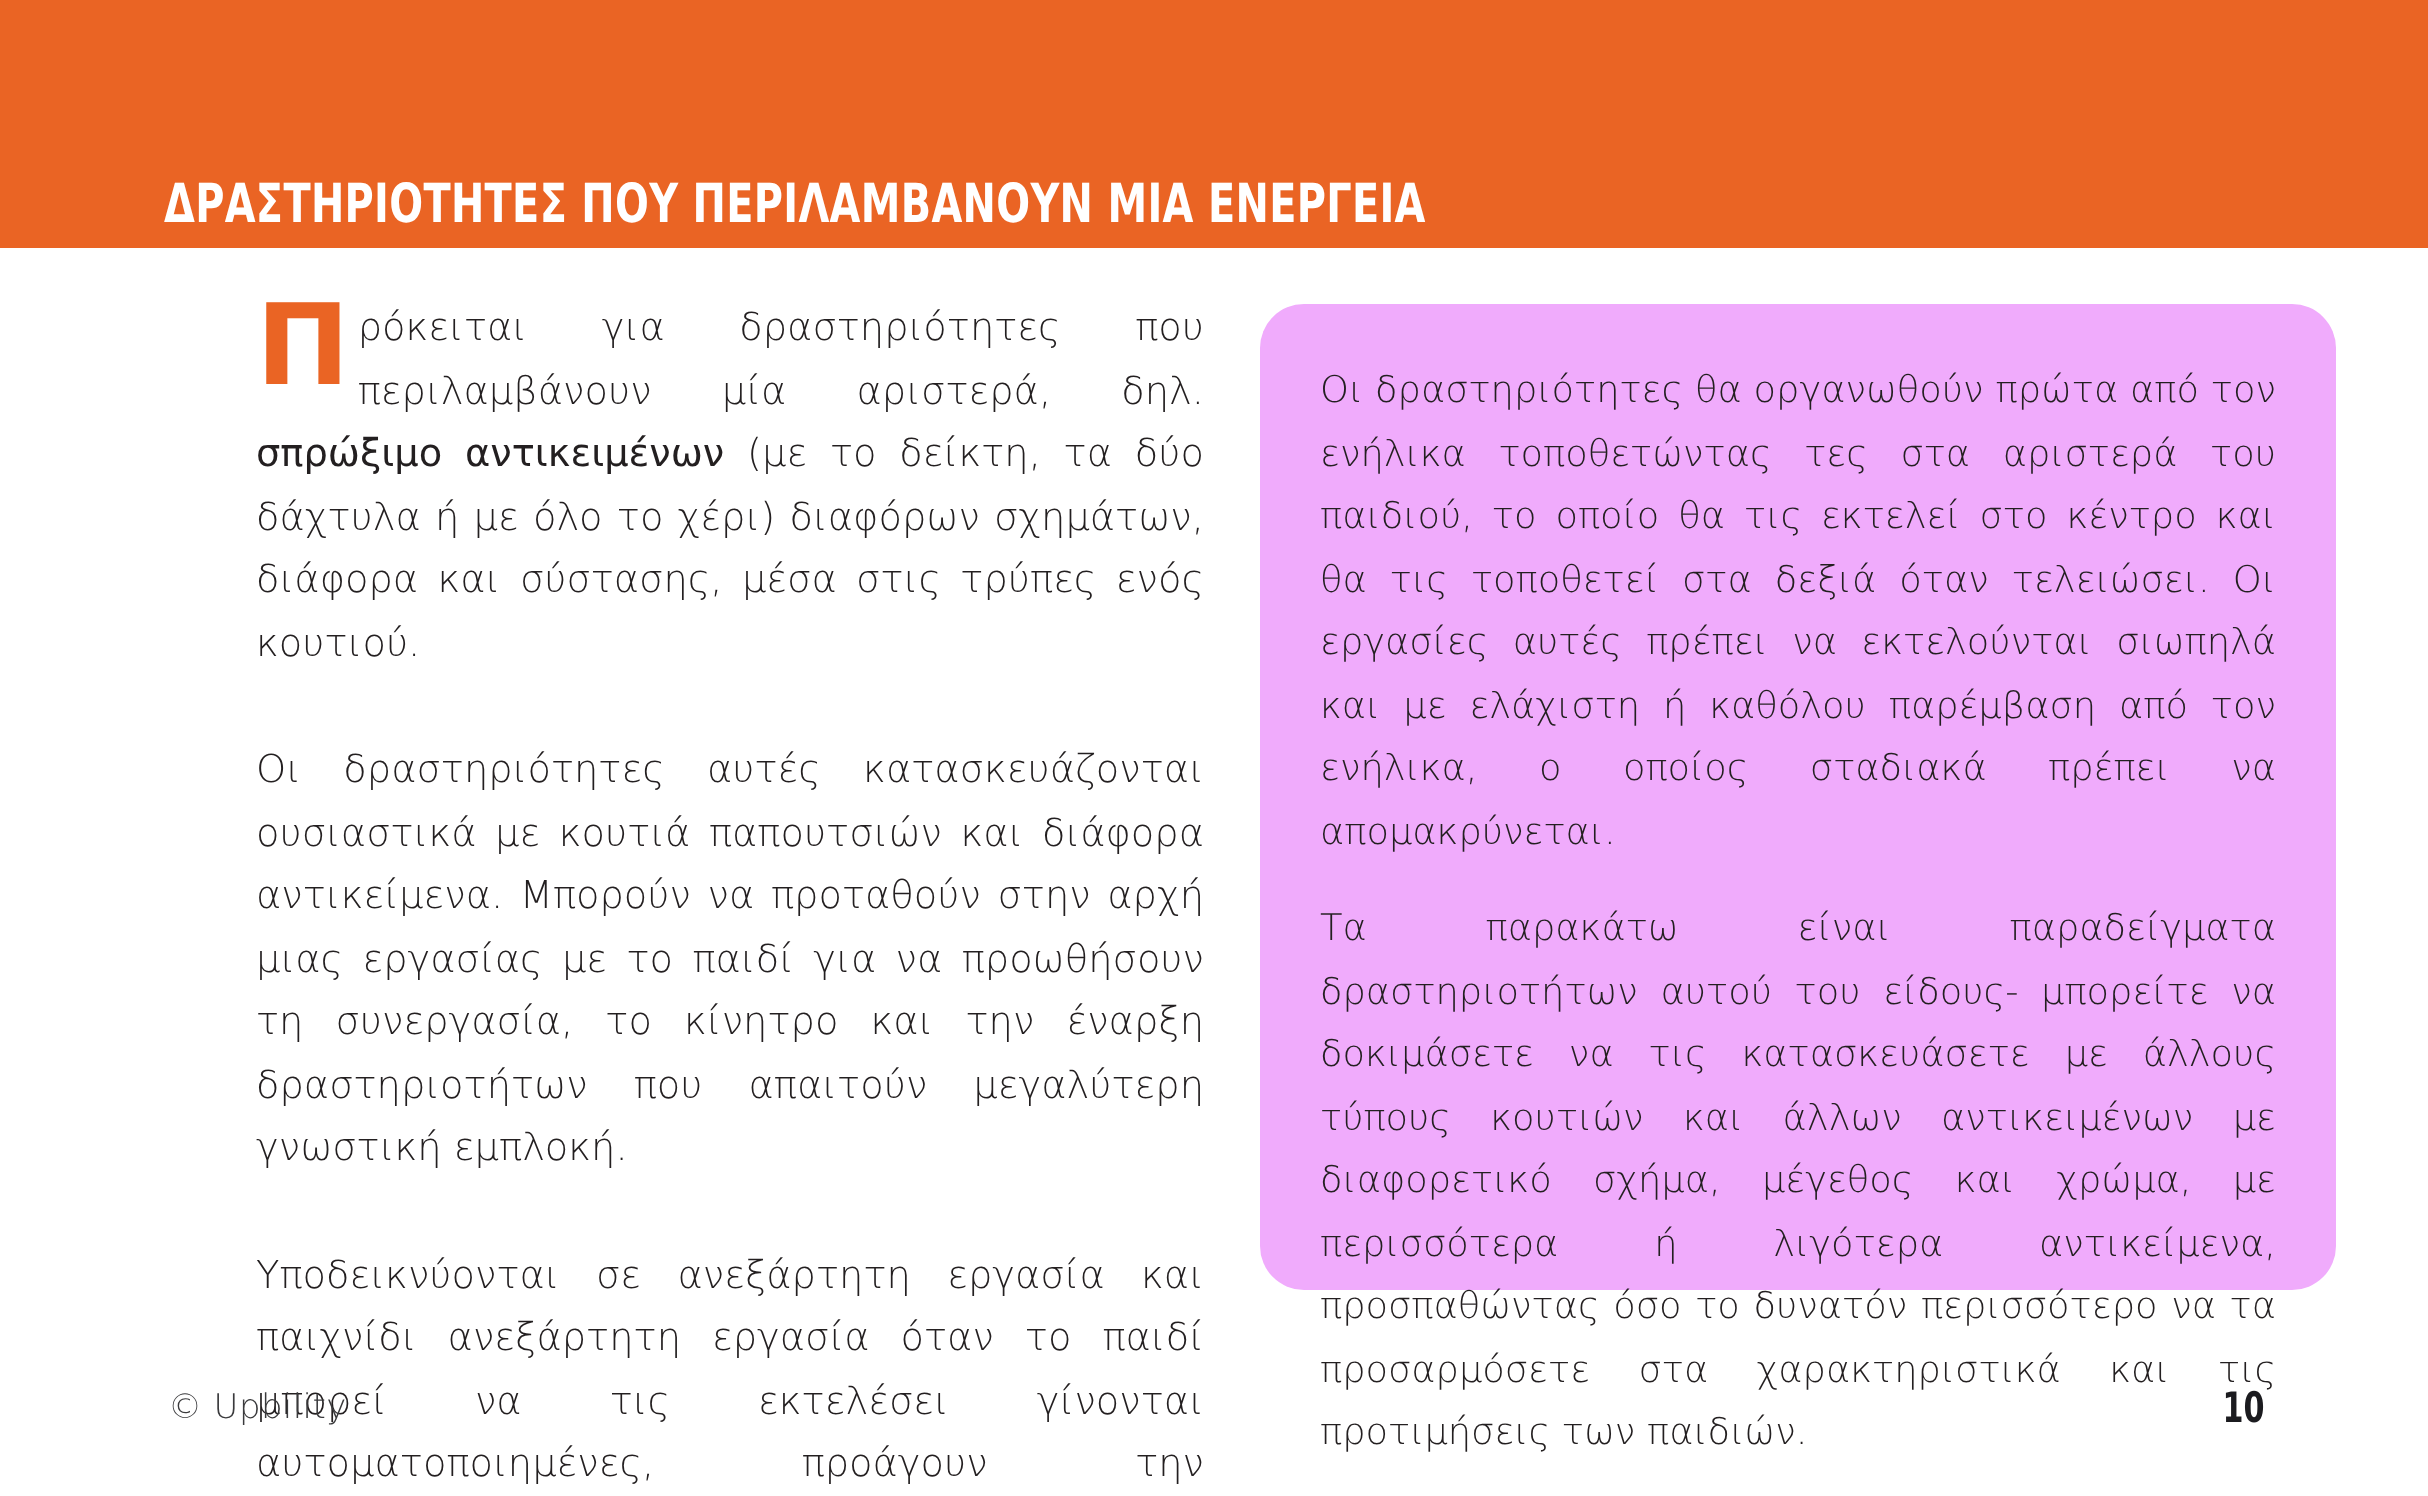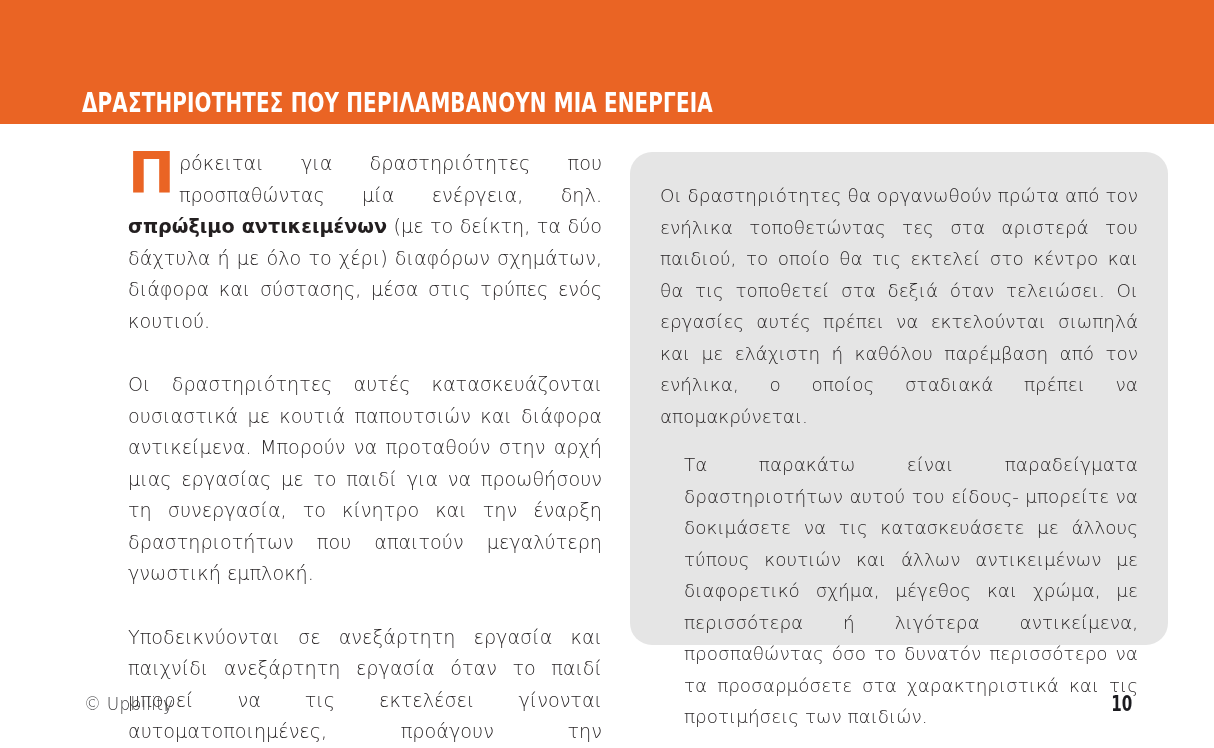--- a/index.html
+++ b/index.html
@@ -75,47 +75,46 @@
   .dropcap {
     float: left;
     color: #ea6424;
     font-size: 56px;
     line-height: 47px;
     font-weight: bold;
     margin: 2px 4px 0 0;
     font-family: "DejaVu Sans", "Liberation Sans", sans-serif;
   }
   .strong-run {
-    font-weight: bold;
+    font-weight: normal;
     color: #231f20;
   }
 
   
   .callout {
     position: absolute;
     left: 630px;
     top: 28px;
     width: 538px;
     height: 493px;
-    background: #e5e5e5;
+    background: #f0abfc;
     border-radius: 22px;
     box-sizing: border-box;
     padding: 28px 30px 24px 30px;
   }
   .callout p {
     margin: 0;
     color: #231f20;
     font-size: 18.4px;
     line-height: 31.5px;
     text-align: justify;
     font-weight: 300;
   }
   .callout p + p {
     margin-top: 17px;
-    margin-left: 24px;
   }
 
   
   .footer {
     position: absolute;
     left: 0;
     top: 672px;
     width: 1214px;
     height: 84px;
   }
@@ -145,21 +144,21 @@
 
 <div class="page">
 
   <div class="header-band">
     <div class="header-title">ΔΡΑΣΤΗΡΙΟΤΗΤΕΣ ΠΟΥ ΠΕΡΙΛΑΜΒΑΝΟΥΝ ΜΙΑ ΕΝΕΡΓΕΙΑ</div>
   </div>
 
   <div class="body-area">
 
     <div class="col-left">
-      <p><span class="dropcap">Π</span><span>ρόκειται για δραστηριότητες που προσπαθώντας μία ενέργεια, δηλ. </span><span class="strong-run">σπρώξιμο αντικειμένων</span><span> (με το δείκτη, τα δύο δάχτυλα ή με όλο το χέρι) διαφόρων σχημάτων, διάφορα και σύστασης, μέσα στις τρύπες ενός κουτιού.</span></p>
+      <p><span class="dropcap">Π</span><span>ρόκειται για δραστηριότητες που περιλαμβάνουν μία αριστερά, δηλ. </span><span class="strong-run">σπρώξιμο αντικειμένων</span><span> (με το δείκτη, τα δύο δάχτυλα ή με όλο το χέρι) διαφόρων σχημάτων, διάφορα και σύστασης, μέσα στις τρύπες ενός κουτιού.</span></p>
 
       <p>Οι δραστηριότητες αυτές κατασκευάζονται ουσιαστικά με κουτιά παπουτσιών και διάφορα αντικείμενα. Μπορούν να προταθούν στην αρχή μιας εργασίας με το παιδί για να προωθήσουν τη συνεργασία, το κίνητρο και την έναρξη δραστηριοτήτων που απαιτούν μεγαλύτερη γνωστική εμπλοκή.</p>
 
       <p>Υποδεικνύονται σε ανεξάρτητη εργασία και παιχνίδι ανεξάρτητη εργασία όταν το παιδί μπορεί να τις εκτελέσει γίνονται αυτοματοποιημένες, προάγουν την αυτορρύθμιση και την αίσθηση της αυτοαποτελεσματικότητας.</p>
     </div>
 
     <div class="callout">
       <p>Οι δραστηριότητες θα οργανωθούν πρώτα από τον ενήλικα τοποθετώντας τες στα αριστερά του παιδιού, το οποίο θα τις εκτελεί στο κέντρο και θα τις τοποθετεί στα δεξιά όταν τελειώσει. Οι εργασίες αυτές πρέπει να εκτελούνται σιωπηλά και με ελάχιστη ή καθόλου παρέμβαση από τον ενήλικα, ο οποίος σταδιακά πρέπει να απομακρύνεται.</p>
       <p>Τα παρακάτω είναι παραδείγματα δραστηριοτήτων αυτού του είδους- μπορείτε να δοκιμάσετε να τις κατασκευάσετε με άλλους τύπους κουτιών και άλλων αντικειμένων με διαφορετικό σχήμα, μέγεθος και χρώμα, με περισσότερα ή λιγότερα αντικείμενα, προσπαθώντας όσο το δυνατόν περισσότερο να τα προσαρμόσετε στα χαρακτηριστικά και τις προτιμήσεις των παιδιών.</p>
     </div>

